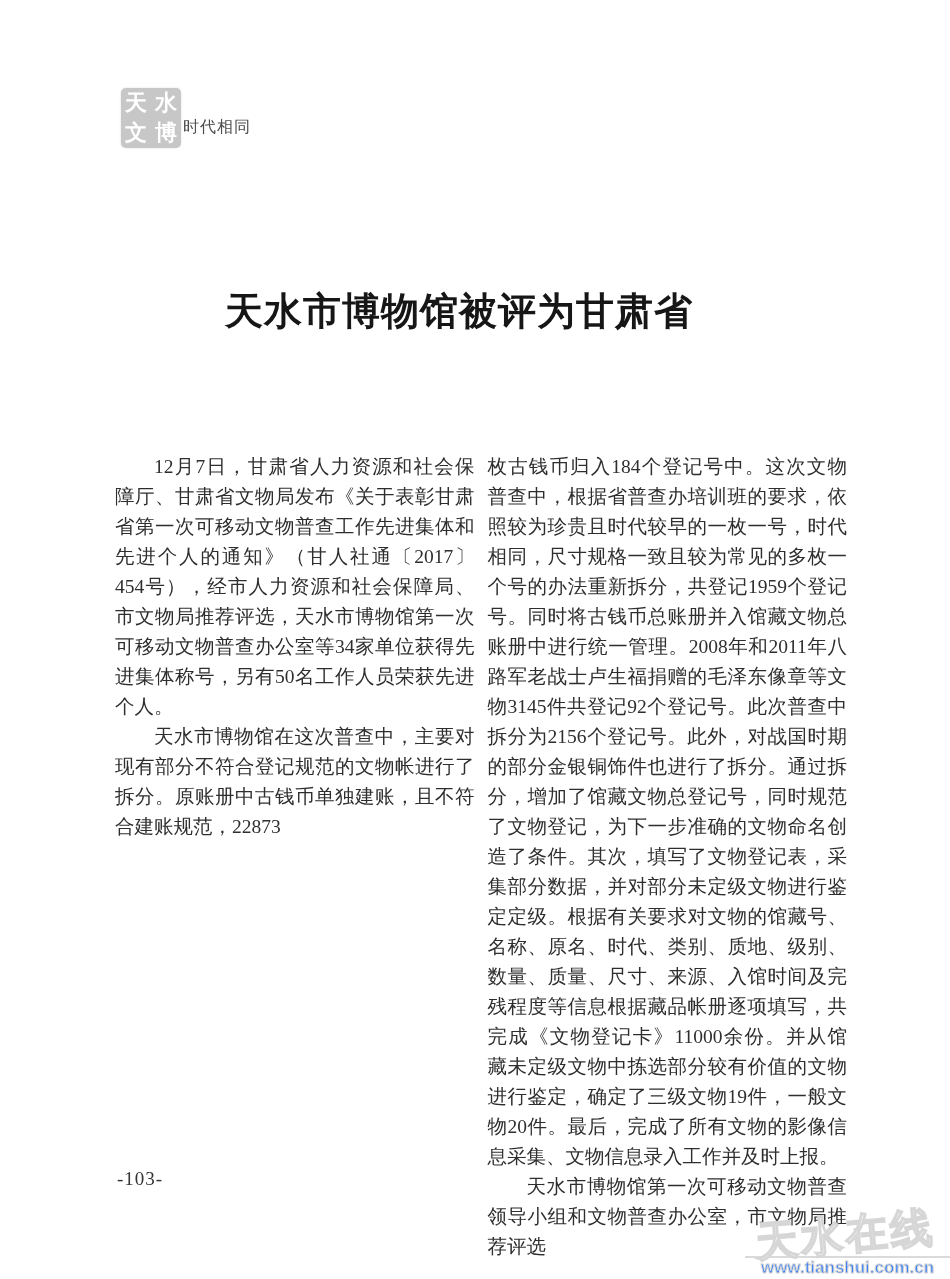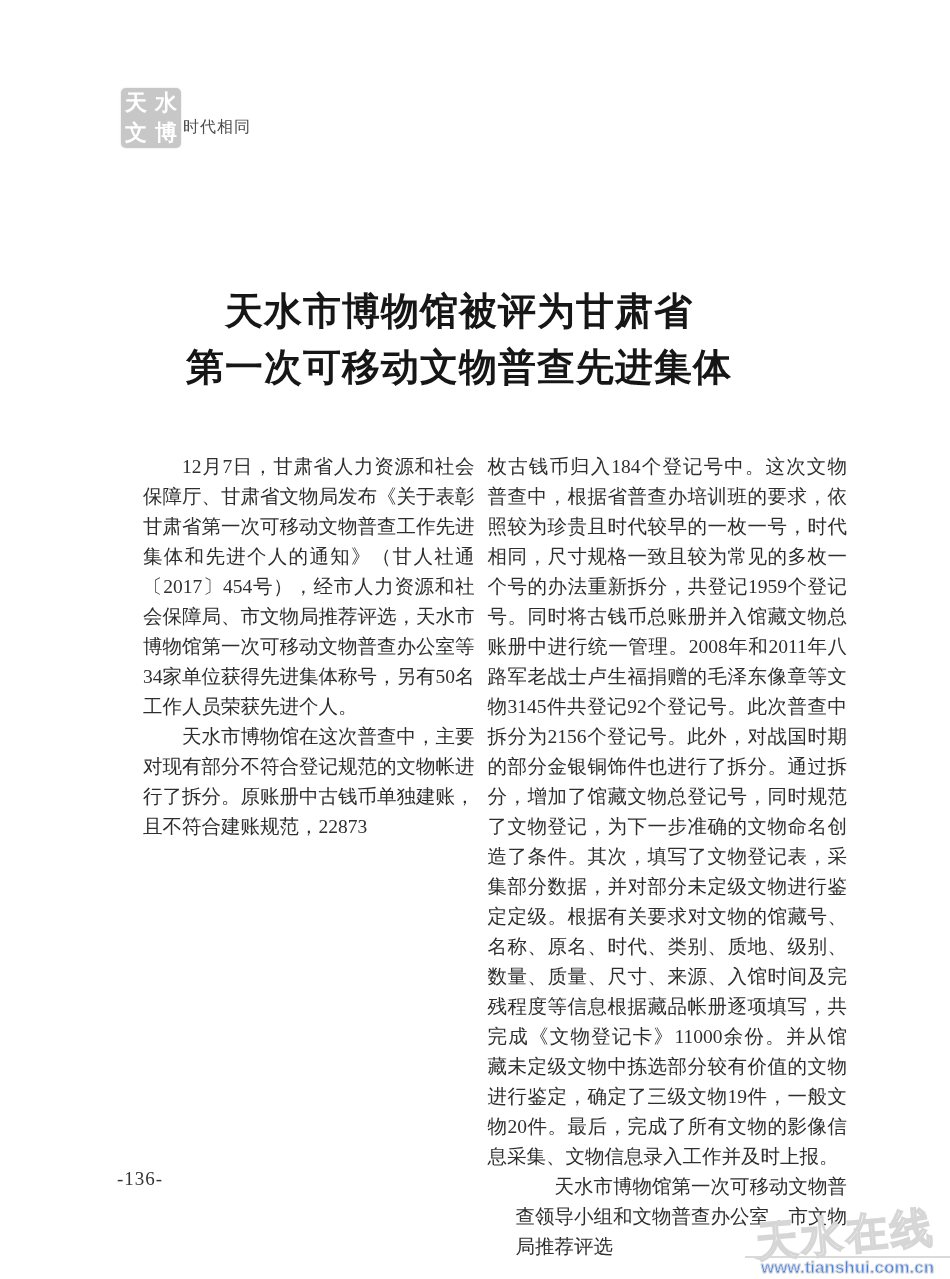--- a/index.html
+++ b/index.html
@@ -53,21 +53,21 @@
     display:flex;gap:13px;
   }
   .col{width:360px;}
   .col p{
     margin:0;
     font-size:19.5px;
     line-height:30px;
     text-align:justify;
     color:#2e2e2e;
   }
-  .col p.indent{text-indent:2em;margin-left:28px;}
+  .col p.indent{text-indent:2em;}
 
   
   .page-number{
     position:absolute;left:117px;top:1168px;
     font-size:19px;color:#333333;
     letter-spacing:1px;
   }
 
   
   .watermark{
@@ -110,35 +110,34 @@
   <div class="seal">
     <span>天</span>
     <span>水</span>
     <span>文</span>
     <span>博</span>
   </div>
   <div class="section-label">时代相同</div>
 
   <div class="title">
     <div>天水市博物馆被评为甘肃省</div>
-    <div>第一次可移动文物普查先进集体</div>
   </div>
 
   <div class="article">
     <div class="col">
       <p class="indent">12月7日，甘肃省人力资源和社会保障厅、甘肃省文物局发布《关于表彰甘肃省第一次可移动文物普查工作先进集体和先进个人的通知》（甘人社通〔2017〕454号），经市人力资源和社会保障局、市文物局推荐评选，天水市博物馆第一次可移动文物普查办公室等34家单位获得先进集体称号，另有50名工作人员荣获先进个人。</p>
       <p class="indent">天水市博物馆在这次普查中，主要对现有部分不符合登记规范的文物帐进行了拆分。原账册中古钱币单独建账，且不符合建账规范，22873</p>
     </div>
     <div class="col">
       <p>枚古钱币归入184个登记号中。这次文物普查中，根据省普查办培训班的要求，依照较为珍贵且时代较早的一枚一号，时代相同，尺寸规格一致且较为常见的多枚一个号的办法重新拆分，共登记1959个登记号。同时将古钱币总账册并入馆藏文物总账册中进行统一管理。2008年和2011年八路军老战士卢生福捐赠的毛泽东像章等文物3145件共登记92个登记号。此次普查中拆分为2156个登记号。此外，对战国时期的部分金银铜饰件也进行了拆分。通过拆分，增加了馆藏文物总登记号，同时规范了文物登记，为下一步准确的文物命名创造了条件。其次，填写了文物登记表，采集部分数据，并对部分未定级文物进行鉴定定级。根据有关要求对文物的馆藏号、名称、原名、时代、类别、质地、级别、数量、质量、尺寸、来源、入馆时间及完残程度等信息根据藏品帐册逐项填写，共完成《文物登记卡》11000余份。并从馆藏未定级文物中拣选部分较有价值的文物进行鉴定，确定了三级文物19件，一般文物20件。最后，完成了所有文物的影像信息采集、文物信息录入工作并及时上报。</p>
       <p class="indent">天水市博物馆第一次可移动文物普查领导小组和文物普查办公室，市文物局推荐评选</p>
     </div>
   </div>
 
-  <div class="page-number">-136-</div>
+  <div class="page-number">-103-</div>
 
   <div class="watermark">
     <span class="wm-brand">天水在线</span>
     <hr class="wm-line">
     <span class="wm-url">www.tianshui.com.cn</span>
   </div>
 
 </div>
 
 </body></html>

